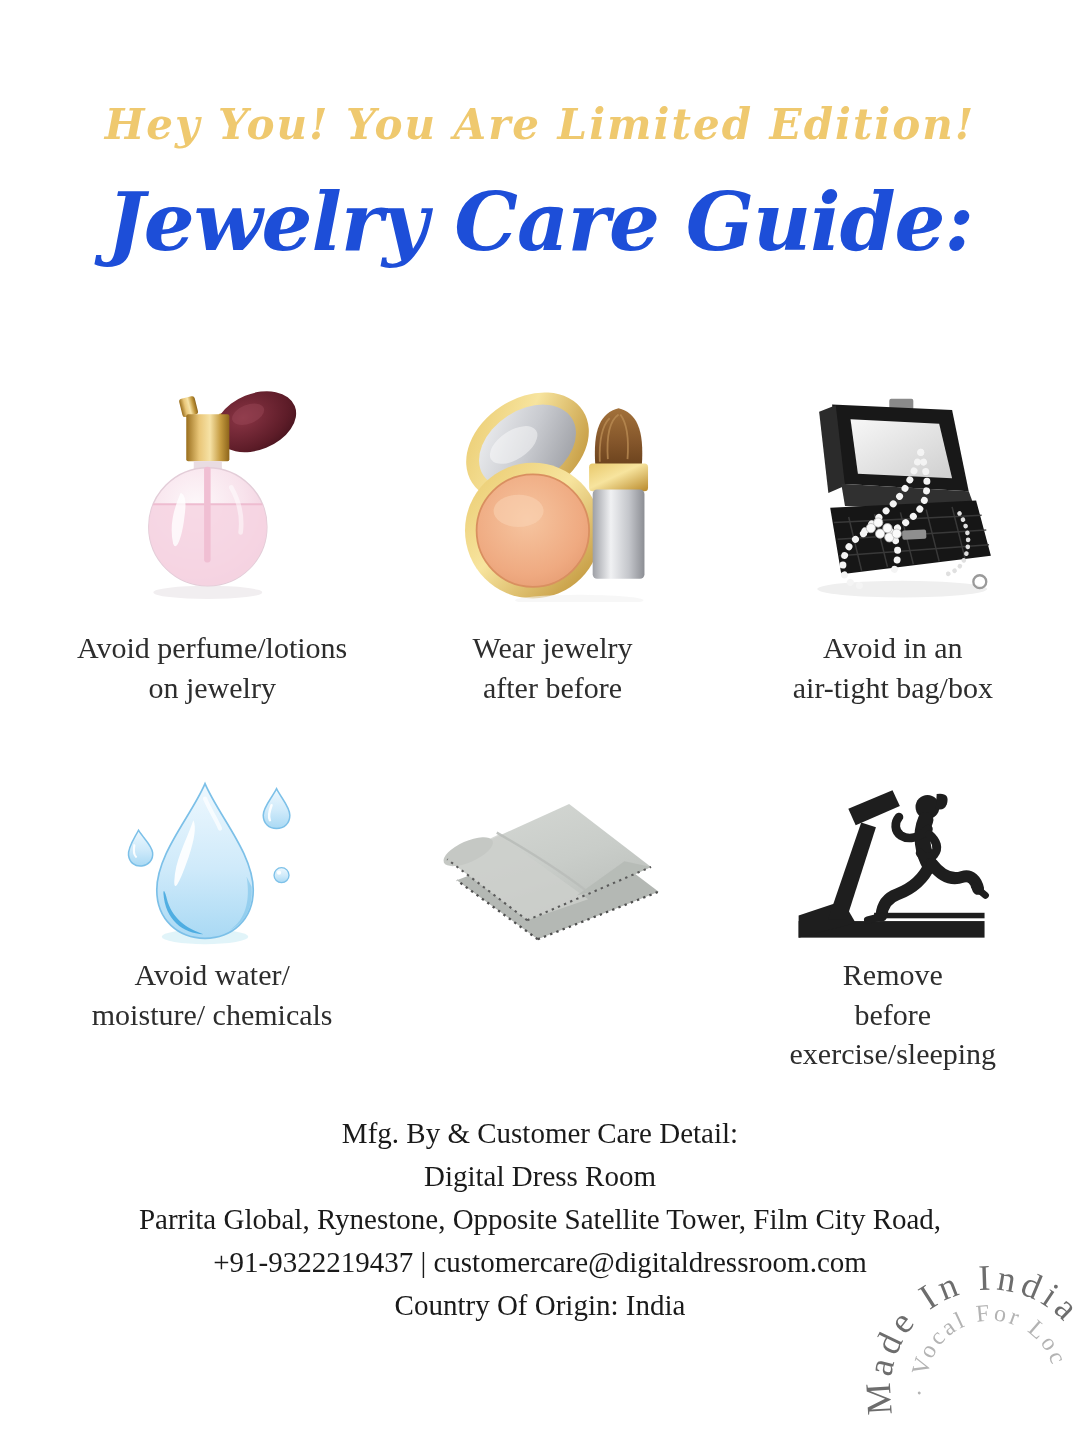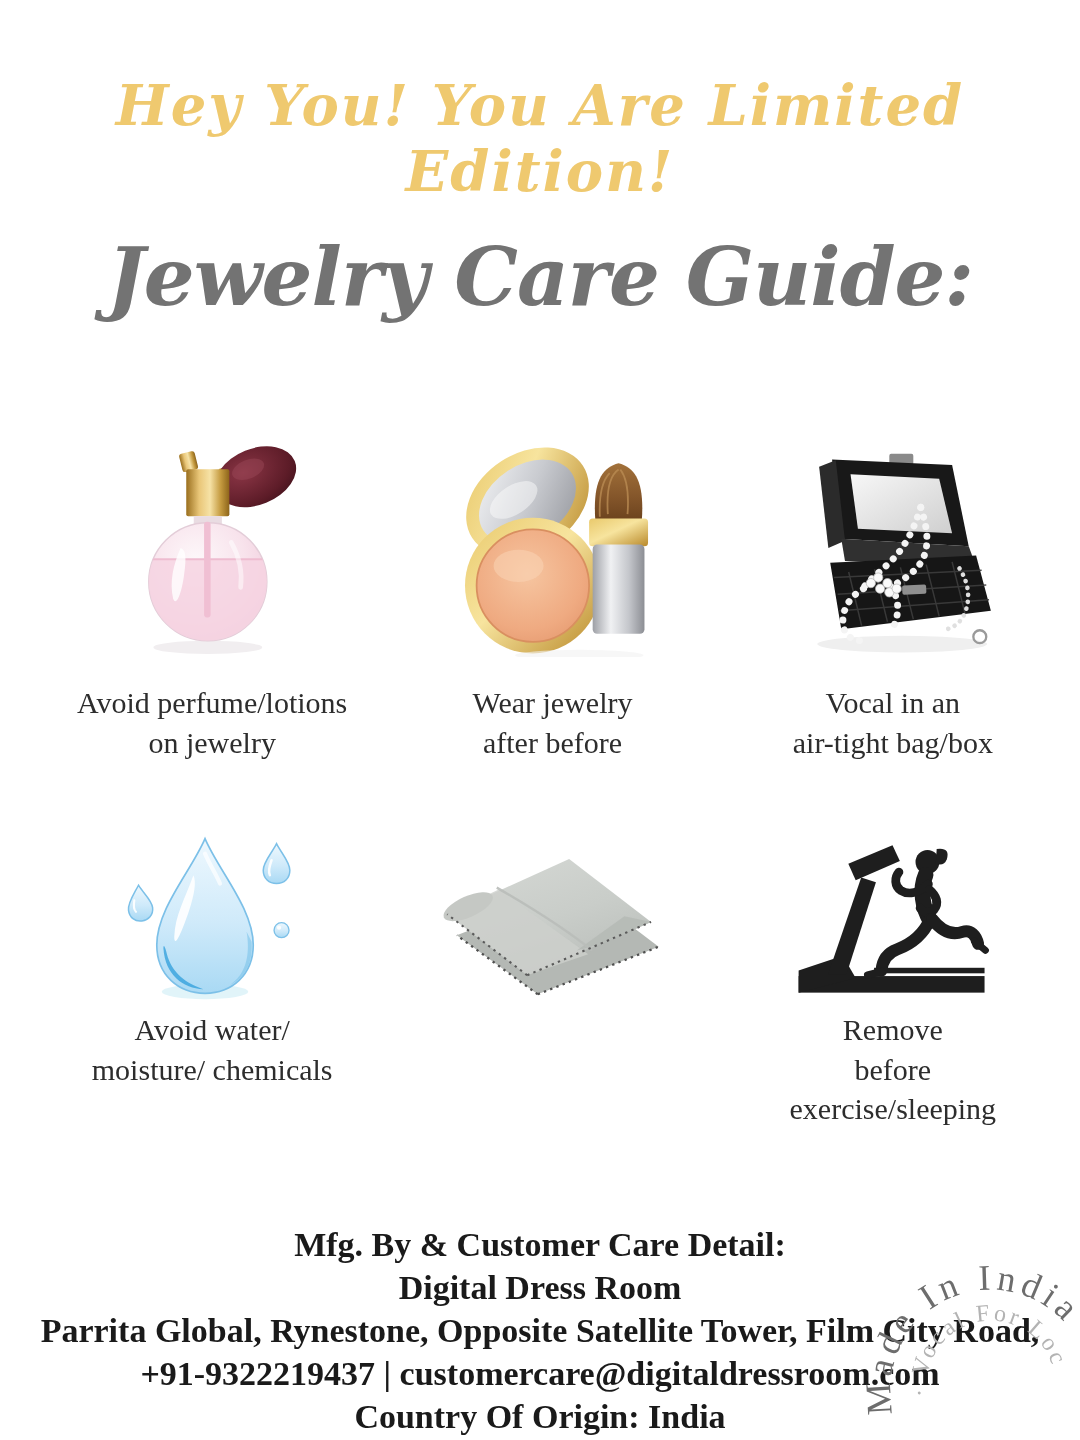--- a/index.html
+++ b/index.html
@@ -5,39 +5,39 @@
   html,body{margin:0;padding:0;background:#fff;}
   .page{
     position:relative;
     width:1080px;height:1440px;
     background:#ffffff;
     overflow:hidden;
     font-family:"Liberation Serif", serif;
   }
   
   .tagline{
-    margin:12px;
-    padding-top:60px;
+    margin:0;
+    padding-top:100px;
     text-align:center;
     font-family:"DejaVu Serif", serif;
     font-style:italic;
     font-weight:bold;
-    font-size:56px;
+    font-size:42px;
     letter-spacing:2px;
     color:#efc96f;
   }
   .main-title{
     margin:26px 0 0 0;
     text-align:center;
     font-family:"DejaVu Serif", serif;
     font-style:italic;
     font-weight:900;
     font-size:80px;
     letter-spacing:-1px;
-    color:#737373;
+    color:#1d4ed8;
   }
   
   .care-grid{
     display:grid;
     grid-template-columns:1fr 1fr 1fr;
     padding:0 25px 0 50px;
     margin-top:108px;
     column-gap:10px;
     gap:16px;
   }
@@ -57,26 +57,25 @@
   .caption{
     margin-top:26px;
     text-align:center;
     font-size:30px;
     line-height:1.32;
     color:#2d2d2d;
   }
   .row2 .caption{margin-top:10px;}
   
   .footer{
-    margin-top:94px;
+    margin-top:38px;
     text-align:center;
-    font-size:34px;
+    font-size:29px;
     line-height:43px;
     color:#1a1a1a;
-    font-weight:bold;
   }
   
   .stamp{
     position:absolute;
     right:-52px;
     bottom:-48px;
     width:280px;height:280px;
   }
   .stamp text{
     font-family:"Liberation Serif", serif;
@@ -243,21 +242,21 @@
               <circle cx="106" cy="148" r="5"></circle>
               <circle cx="116" cy="152" r="5"></circle>
             <circle cx="104" cy="136" r="5"></circle>
               <circle cx="114" cy="142" r="5"></circle>
               <circle cx="124" cy="148" r="5"></circle>
           </g>
           <circle cx="214" cy="200" r="7" fill="none" stroke="#9a9a9a" stroke-width="2.5"></circle>
         </svg>
       </div>
       <div class="caption">
-        <div>Vocal in an</div>
+        <div>Avoid in an</div>
         <div>air-tight bag/box</div>
       </div>
     </div>
   </div>
 
   <div class="care-grid row2">
 
     <div class="care-cell">
       <div class="icon-box">
         <svg width="215" height="168" viewBox="0 0 258 202">

